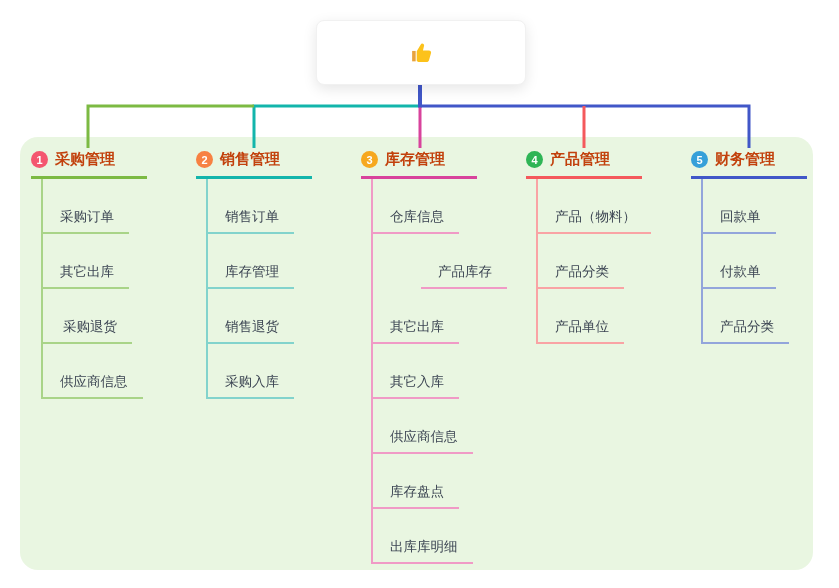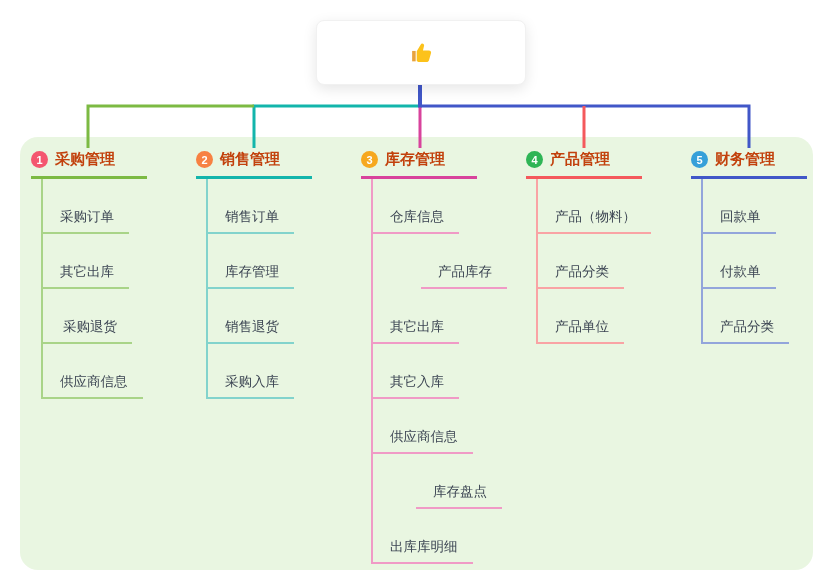--- a/index.html
+++ b/index.html
@@ -92,21 +92,21 @@
   <div class="branch-header" style="border-bottom-color: rgb(216, 67, 156);">
     <span class="badge" style="background-color: rgb(246, 168, 31);">3</span>
     <span class="branch-label">库存管理</span>
   </div>
   <div class="children" style="border-left-color: rgb(240, 154, 198);">
     <div class="child" style="border-bottom-color: rgb(240, 154, 198);">仓库信息</div>
     <div class="child" style="border-bottom-color: rgb(240, 154, 198); margin-left: 48px;">产品库存</div>
     <div class="child" style="border-bottom-color: rgb(240, 154, 198);">其它出库</div>
     <div class="child" style="border-bottom-color: rgb(240, 154, 198);">其它入库</div>
     <div class="child" style="border-bottom-color: rgb(240, 154, 198);">供应商信息</div>
-    <div class="child" style="border-bottom-color: rgb(240, 154, 198); margin-left: 43px;">库存盘点</div>
+    <div class="child" style="border-bottom-color: rgb(240, 154, 198);">库存盘点</div>
     <div class="child" style="border-bottom-color: rgb(240, 154, 198);">出库库明细</div>
   </div>
 </div>
 
 <div class="column col-4">
   <div class="branch-header" style="border-bottom-color: rgb(244, 89, 92);">
     <span class="badge" style="background-color: rgb(47, 181, 86);">4</span>
     <span class="branch-label">产品管理</span>
   </div>
   <div class="children" style="border-left-color: rgb(249, 163, 164);">

